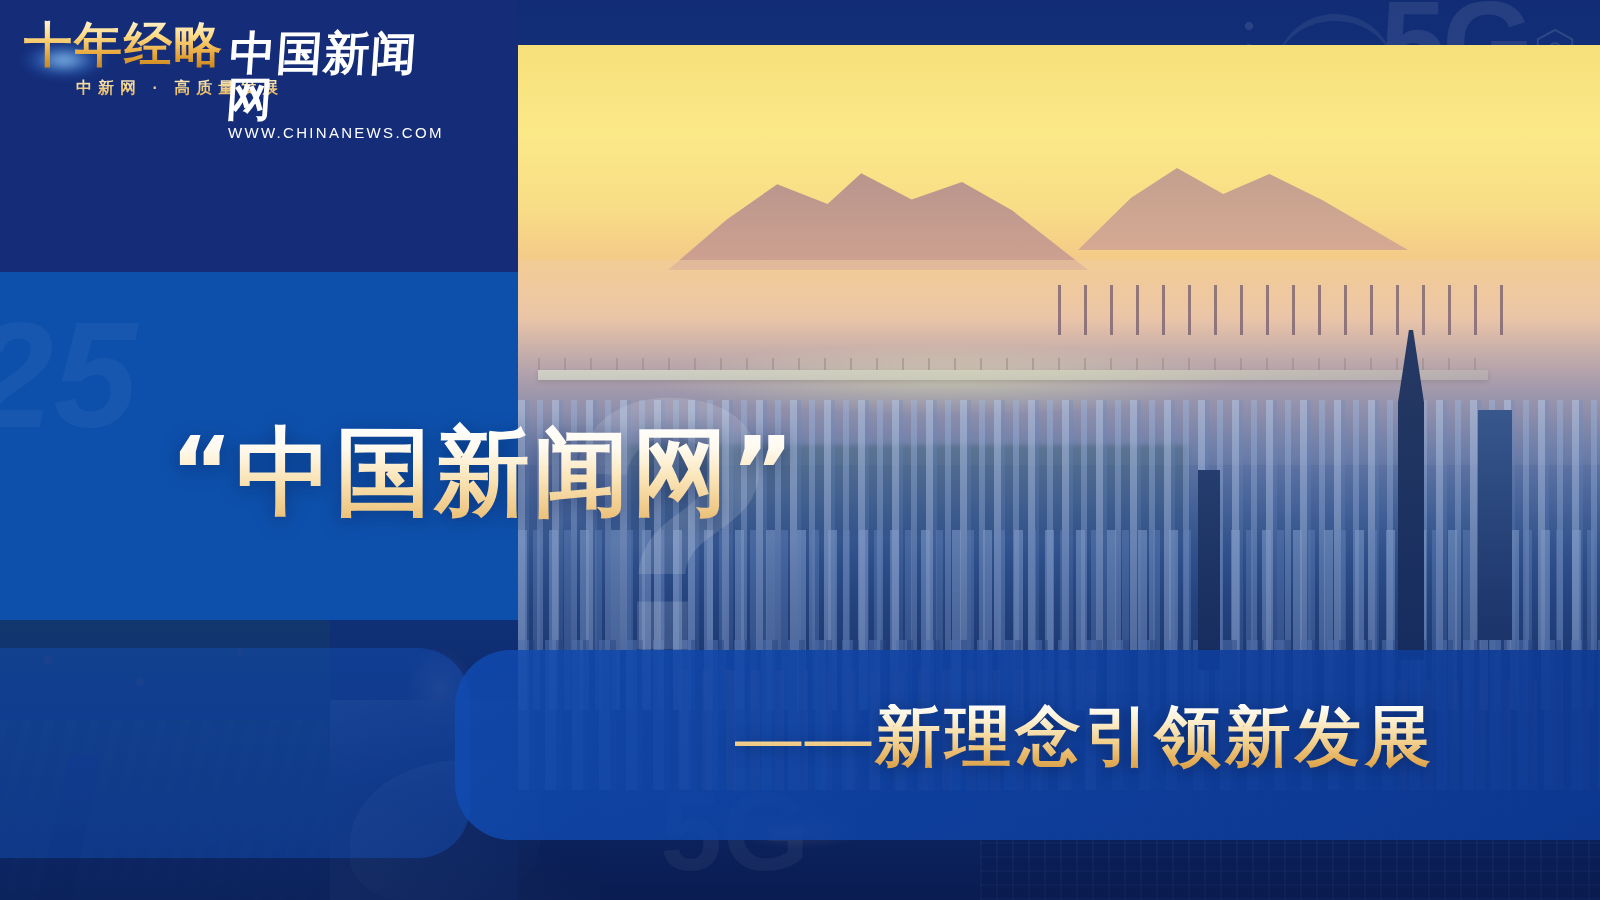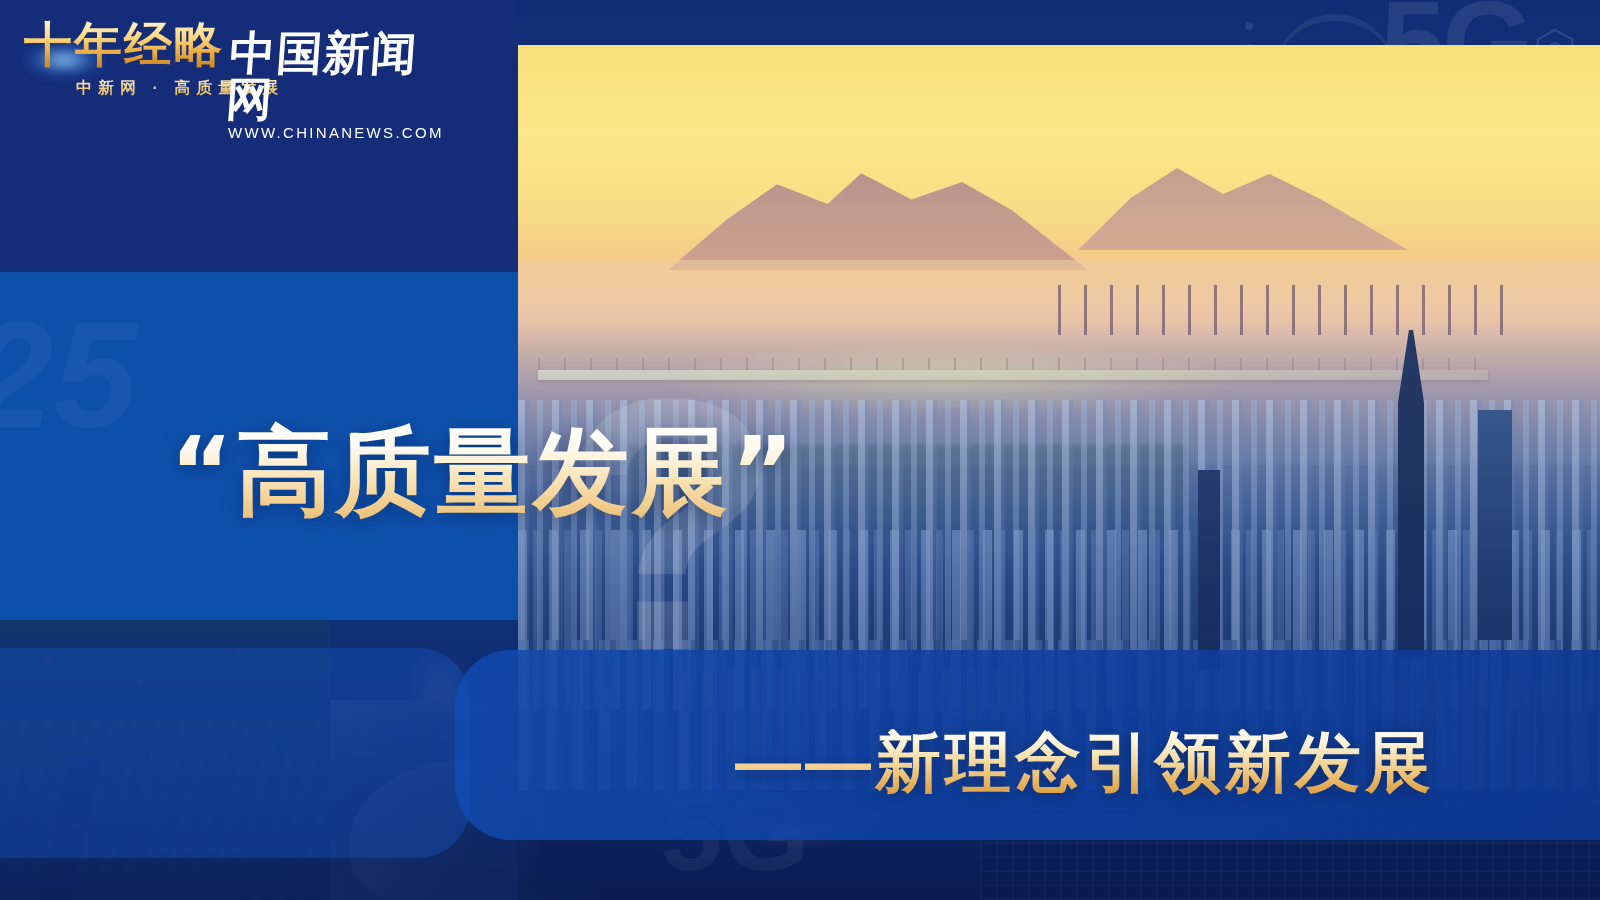--- a/index.html
+++ b/index.html
@@ -238,23 +238,23 @@
   .head2 {
     position:absolute; left:170px; top:420px;
     font-size:96px; font-weight:800; letter-spacing:3px; line-height:1.1;
     font-family:"DejaVu Sans","Liberation Sans",sans-serif;
     background:linear-gradient(180deg,#ffffff 0%,#fffaf0 26%,#fbe7bd 52%,#f2cf91 78%,#e8ba6e 100%);
     -webkit-background-clip:text; background-clip:text; color:transparent;
     filter:drop-shadow(0 4px 10px rgba(5,24,70,.45));
     white-space:nowrap;
   }
   .subtitle {
-    position:absolute; left:735px; top:729px;
+    position:absolute; left:735px; top:704px;
     font-size:66px; font-weight:800; letter-spacing:4px; line-height:1;
-    font-family:Liberation Sans, sans-serif;
+    font-family:Liberation Serif, serif;
     background:linear-gradient(180deg,#ffffff 0%,#fdf2d6 22%,#f3d393 55%,#e6b25f 82%,#d99f46 100%);
     -webkit-background-clip:text; background-clip:text; color:transparent;
     filter:drop-shadow(0 3px 8px rgba(4,20,60,.5));
     white-space:nowrap;
   }
 </style>
 </head>
 <body>
 
 <div id="poster">
@@ -317,16 +317,16 @@
     <div class="flare"></div>
     <div class="logo-cn">十年经略</div>
     <div class="logo-sub">中新网 · 高质量发展</div>
   </div>
 
   <div class="brand-wrap">
     <div class="brand-cn">中国新闻网</div>
     <div class="brand-url">WWW.CHINANEWS.COM</div>
   </div>
 
-  <div class="head2">“高质量发展”</div>
+  <div class="head2">“中国新闻网”</div>
   <div class="subtitle">——新理念引领新发展</div>
 
 </div>
 
 </body></html>

